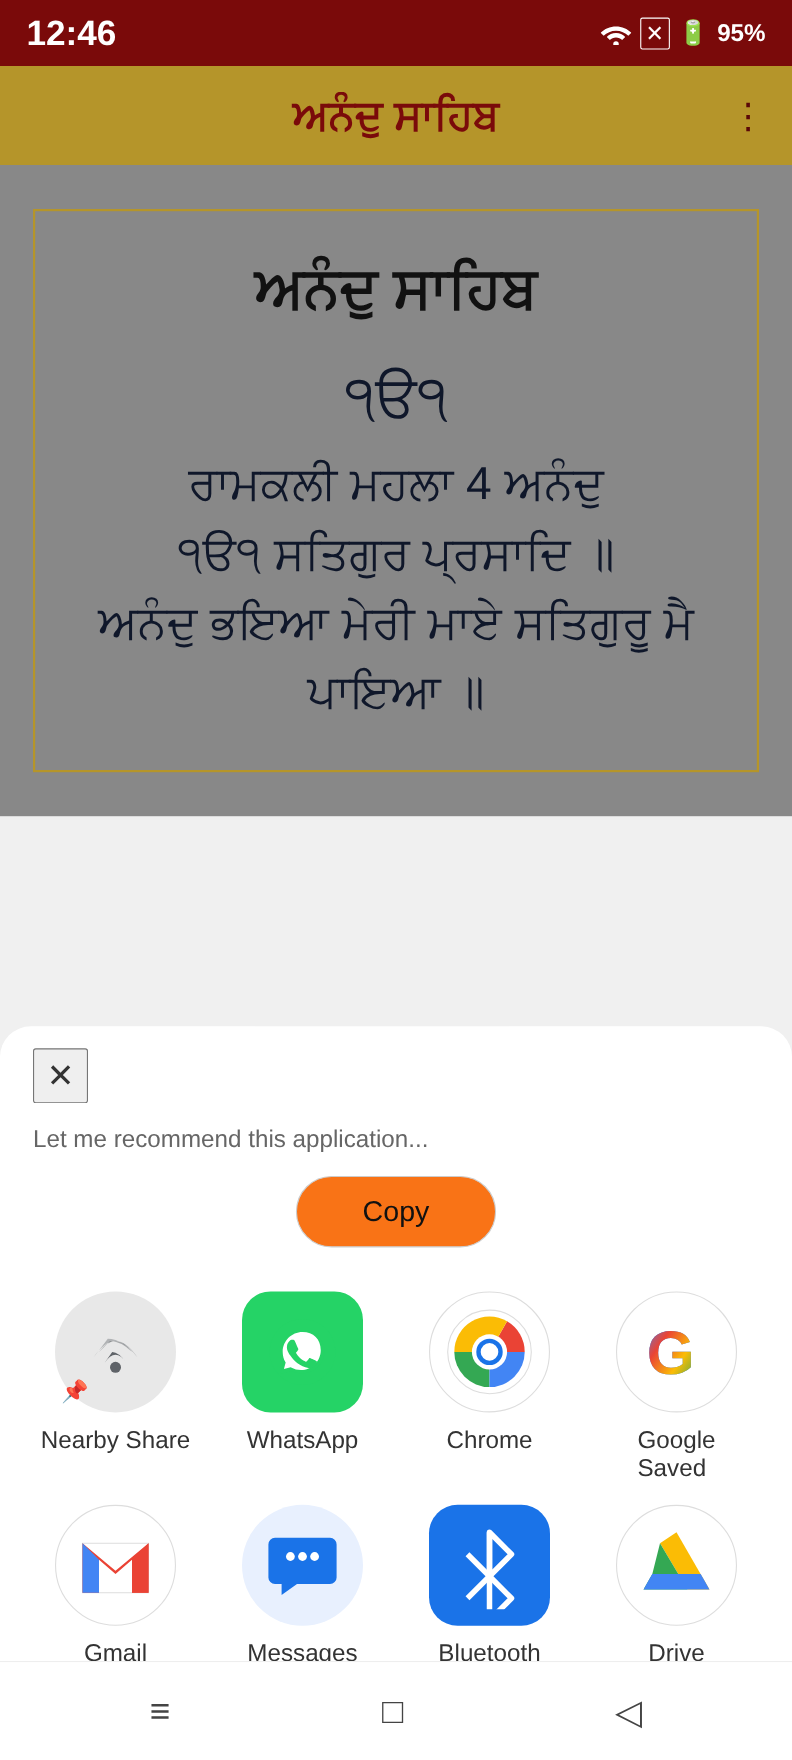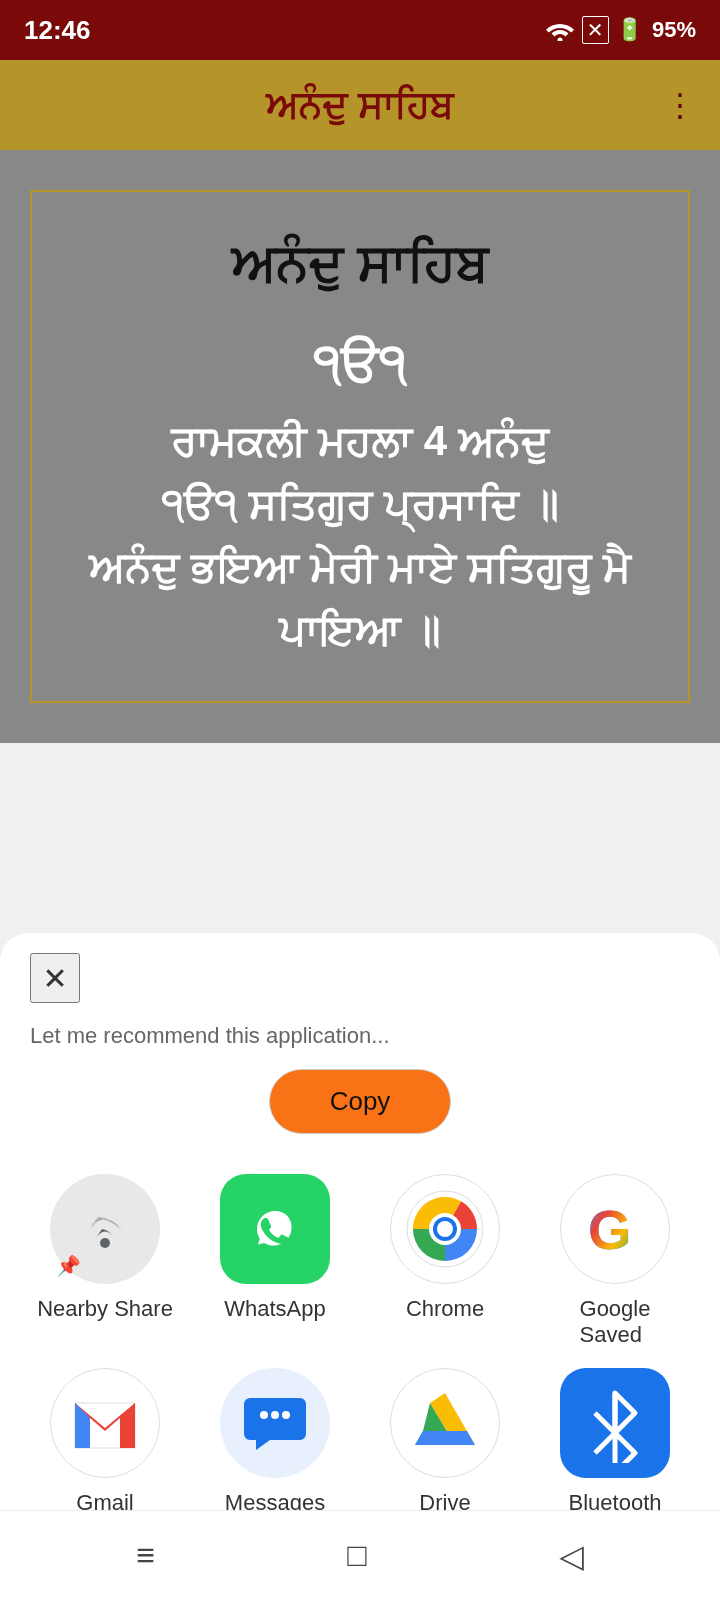--- a/index.html
+++ b/index.html
@@ -16,21 +16,21 @@
     .status-bar {
       background: #7a0a0a;
       height: 60px;
       display: flex;
       align-items: center;
       justify-content: space-between;
       padding: 0 24px;
       color: white;
     }
     .status-time {
-      font-size: 26px;
+      font-size: 32px;
       font-weight: bold;
     }
     .status-icons {
       display: flex;
       align-items: center;
       gap: 8px;
       font-size: 22px;
     }
 
     
@@ -75,23 +75,23 @@
       text-align: center;
     }
     .content-title {
       font-size: 52px;
       color: #111;
       font-weight: bold;
       margin-bottom: 30px;
     }
     .content-text {
       font-size: 42px;
-      color: #ffffff;
+      color: #0f172a;
       line-height: 1.5;
-      font-weight: 700;
+      font-weight: 400;
     }
 
     
     .share-sheet {
       position: absolute;
       bottom: 0;
       left: 0;
       right: 0;
       background: #ffffff;
       border-radius: 28px 28px 0 0;
@@ -350,45 +350,45 @@
           <path d="M10 10 h50 a6 6 0 0 1 6 6 v30 a6 6 0 0 1 -6 6 h-30 l-14 10 v-10 h-6 a6 6 0 0 1 -6 -6 v-30 a6 6 0 0 1 6 -6 z" fill="#1a73e8"></path>
           <circle cx="24" cy="27" r="4" fill="white"></circle>
           <circle cx="35" cy="27" r="4" fill="white"></circle>
           <circle cx="46" cy="27" r="4" fill="white"></circle>
         </svg>
       </div>
       <span class="app-label">Messages</span>
     </div>
 
     <div class="app-item">
-      <div class="app-icon drive-icon" style="width:110px;height:110px;">
-        <svg width="80" height="80" viewBox="0 0 80 80">
-
-          <path d="M40 10 L70 62 H50 L25 20 Z" fill="#FBBC05"></path>
-          <path d="M25 20 L50 62 H10 L18 48 Z" fill="#34A853"></path>
-          <path d="M18 48 L10 62 H70 L62 48 Z" fill="#4285F4"></path>
-        </svg>
-      </div>
-      <span class="app-label">Drive</span>
-    </div>
-
-    <div class="app-item">
       <div class="app-icon bluetooth-icon" style="width:110px;height:110px;">
         <svg width="60" height="80" viewBox="0 0 60 80">
 
           <path d="M30 10 L50 30 L30 50 L30 10 Z" fill="none" stroke="white" stroke-width="5" stroke-linejoin="round"></path>
           <path d="M30 50 L50 70 L30 90" fill="none" stroke="white" stroke-width="5" stroke-linejoin="round"></path>
           <line x1="30" y1="10" x2="30" y2="90" stroke="white" stroke-width="5"></line>
           <path d="M10 30 L30 50" fill="none" stroke="white" stroke-width="5"></path>
           <path d="M10 70 L30 50" fill="none" stroke="white" stroke-width="5"></path>
         </svg>
       </div>
       <span class="app-label">Bluetooth</span>
     </div>
 
+    <div class="app-item">
+      <div class="app-icon drive-icon" style="width:110px;height:110px;">
+        <svg width="80" height="80" viewBox="0 0 80 80">
+
+          <path d="M40 10 L70 62 H50 L25 20 Z" fill="#FBBC05"></path>
+          <path d="M25 20 L50 62 H10 L18 48 Z" fill="#34A853"></path>
+          <path d="M18 48 L10 62 H70 L62 48 Z" fill="#4285F4"></path>
+        </svg>
+      </div>
+      <span class="app-label">Drive</span>
+    </div>
+
   </div>
 
   <div class="dots">
     <div class="dot dot-active"></div>
     <div class="dot dot-inactive"></div>
   </div>
 
   <div class="nav-bar">
     <span class="nav-icon">≡</span>
     <span class="nav-icon">□</span>

